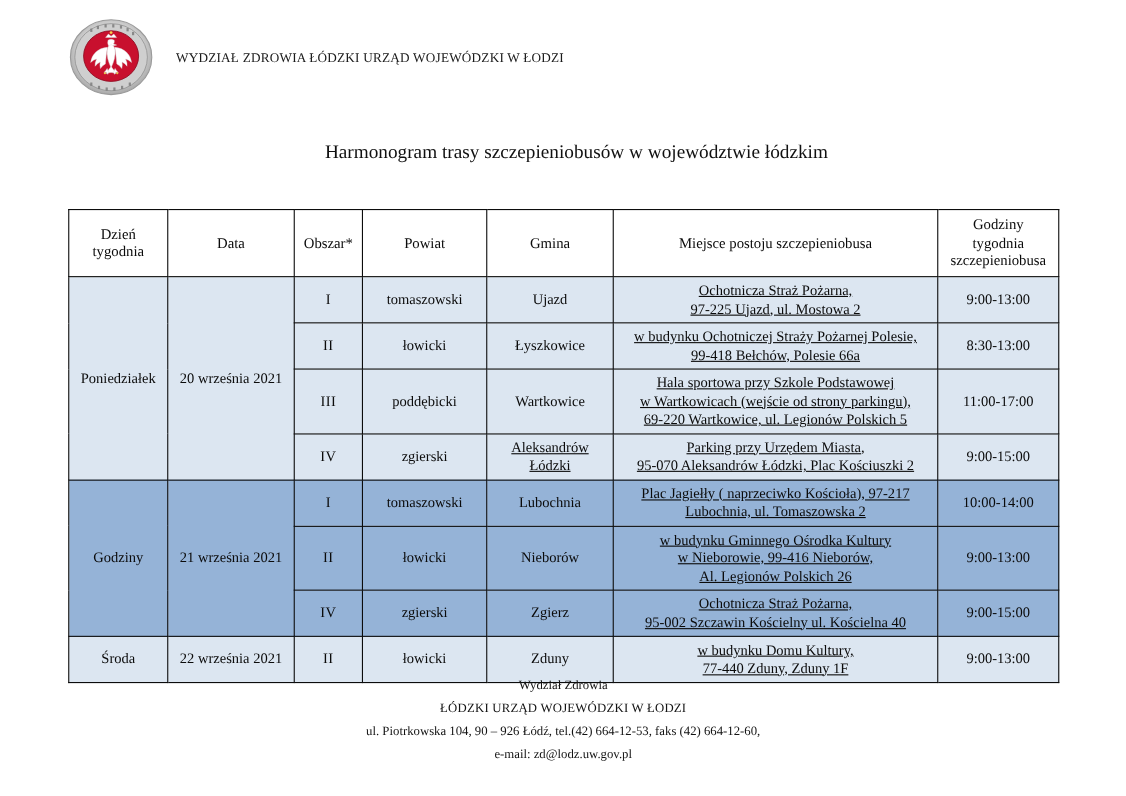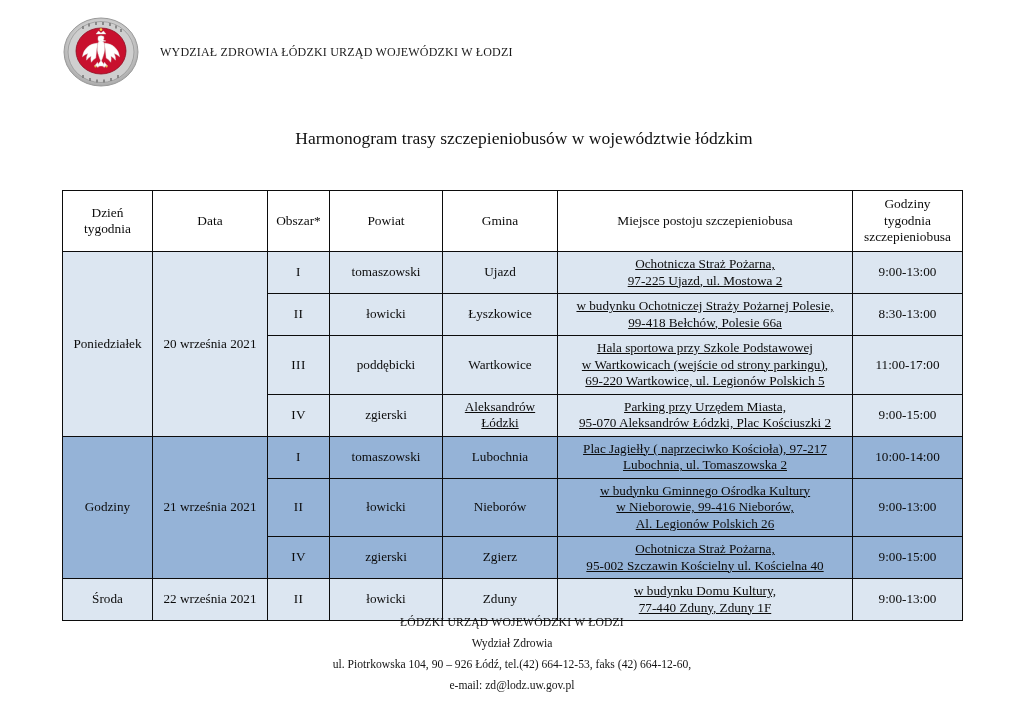--- a/index.html
+++ b/index.html
@@ -331,19 +331,19 @@
               <span class="place-line">w budynku Domu Kultury,</span>
               <span class="place-line">77-440 Zduny, Zduny 1F</span>
             </td>
             <td class="hours-cell">9:00-13:00</td>
           </tr>
         </tbody>
     </table>
   </div>
 
   <div class="footer">
+    <span class="f-line">Wydział Zdrowia</span>
     <span class="f-line f-strong">ŁÓDZKI URZĄD WOJEWÓDZKI W ŁODZI</span>
-    <span class="f-line">Wydział Zdrowia</span>
     <span class="f-line">ul. Piotrkowska 104, 90 – 926 Łódź, tel.(42) 664-12-53, faks (42) 664-12-60,</span>
     <span class="f-line">e-mail: zd@lodz.uw.gov.pl</span>
   </div>
 
 </div>
 
 </body></html>

